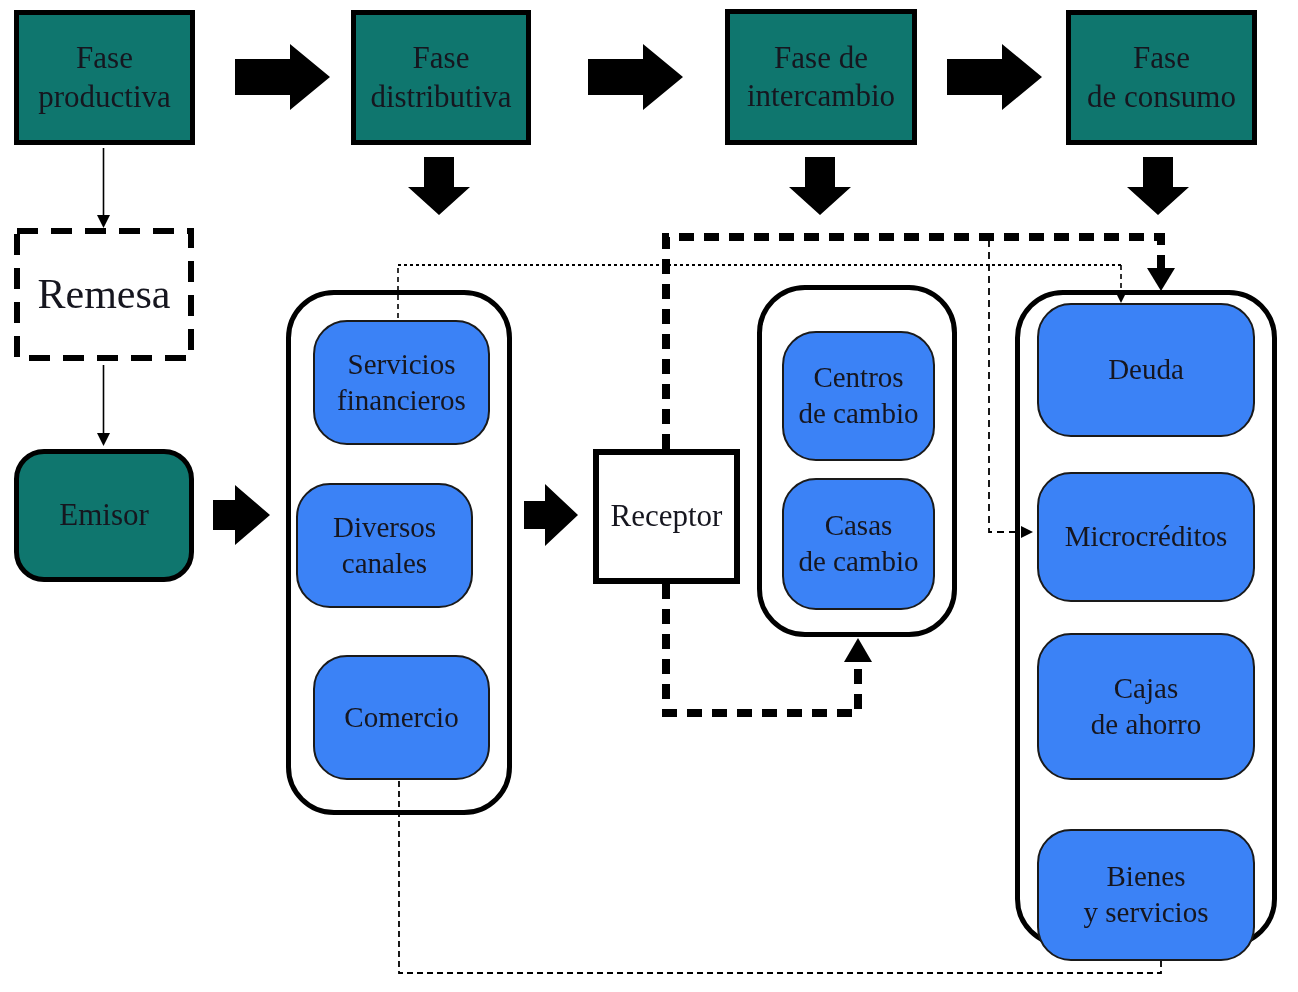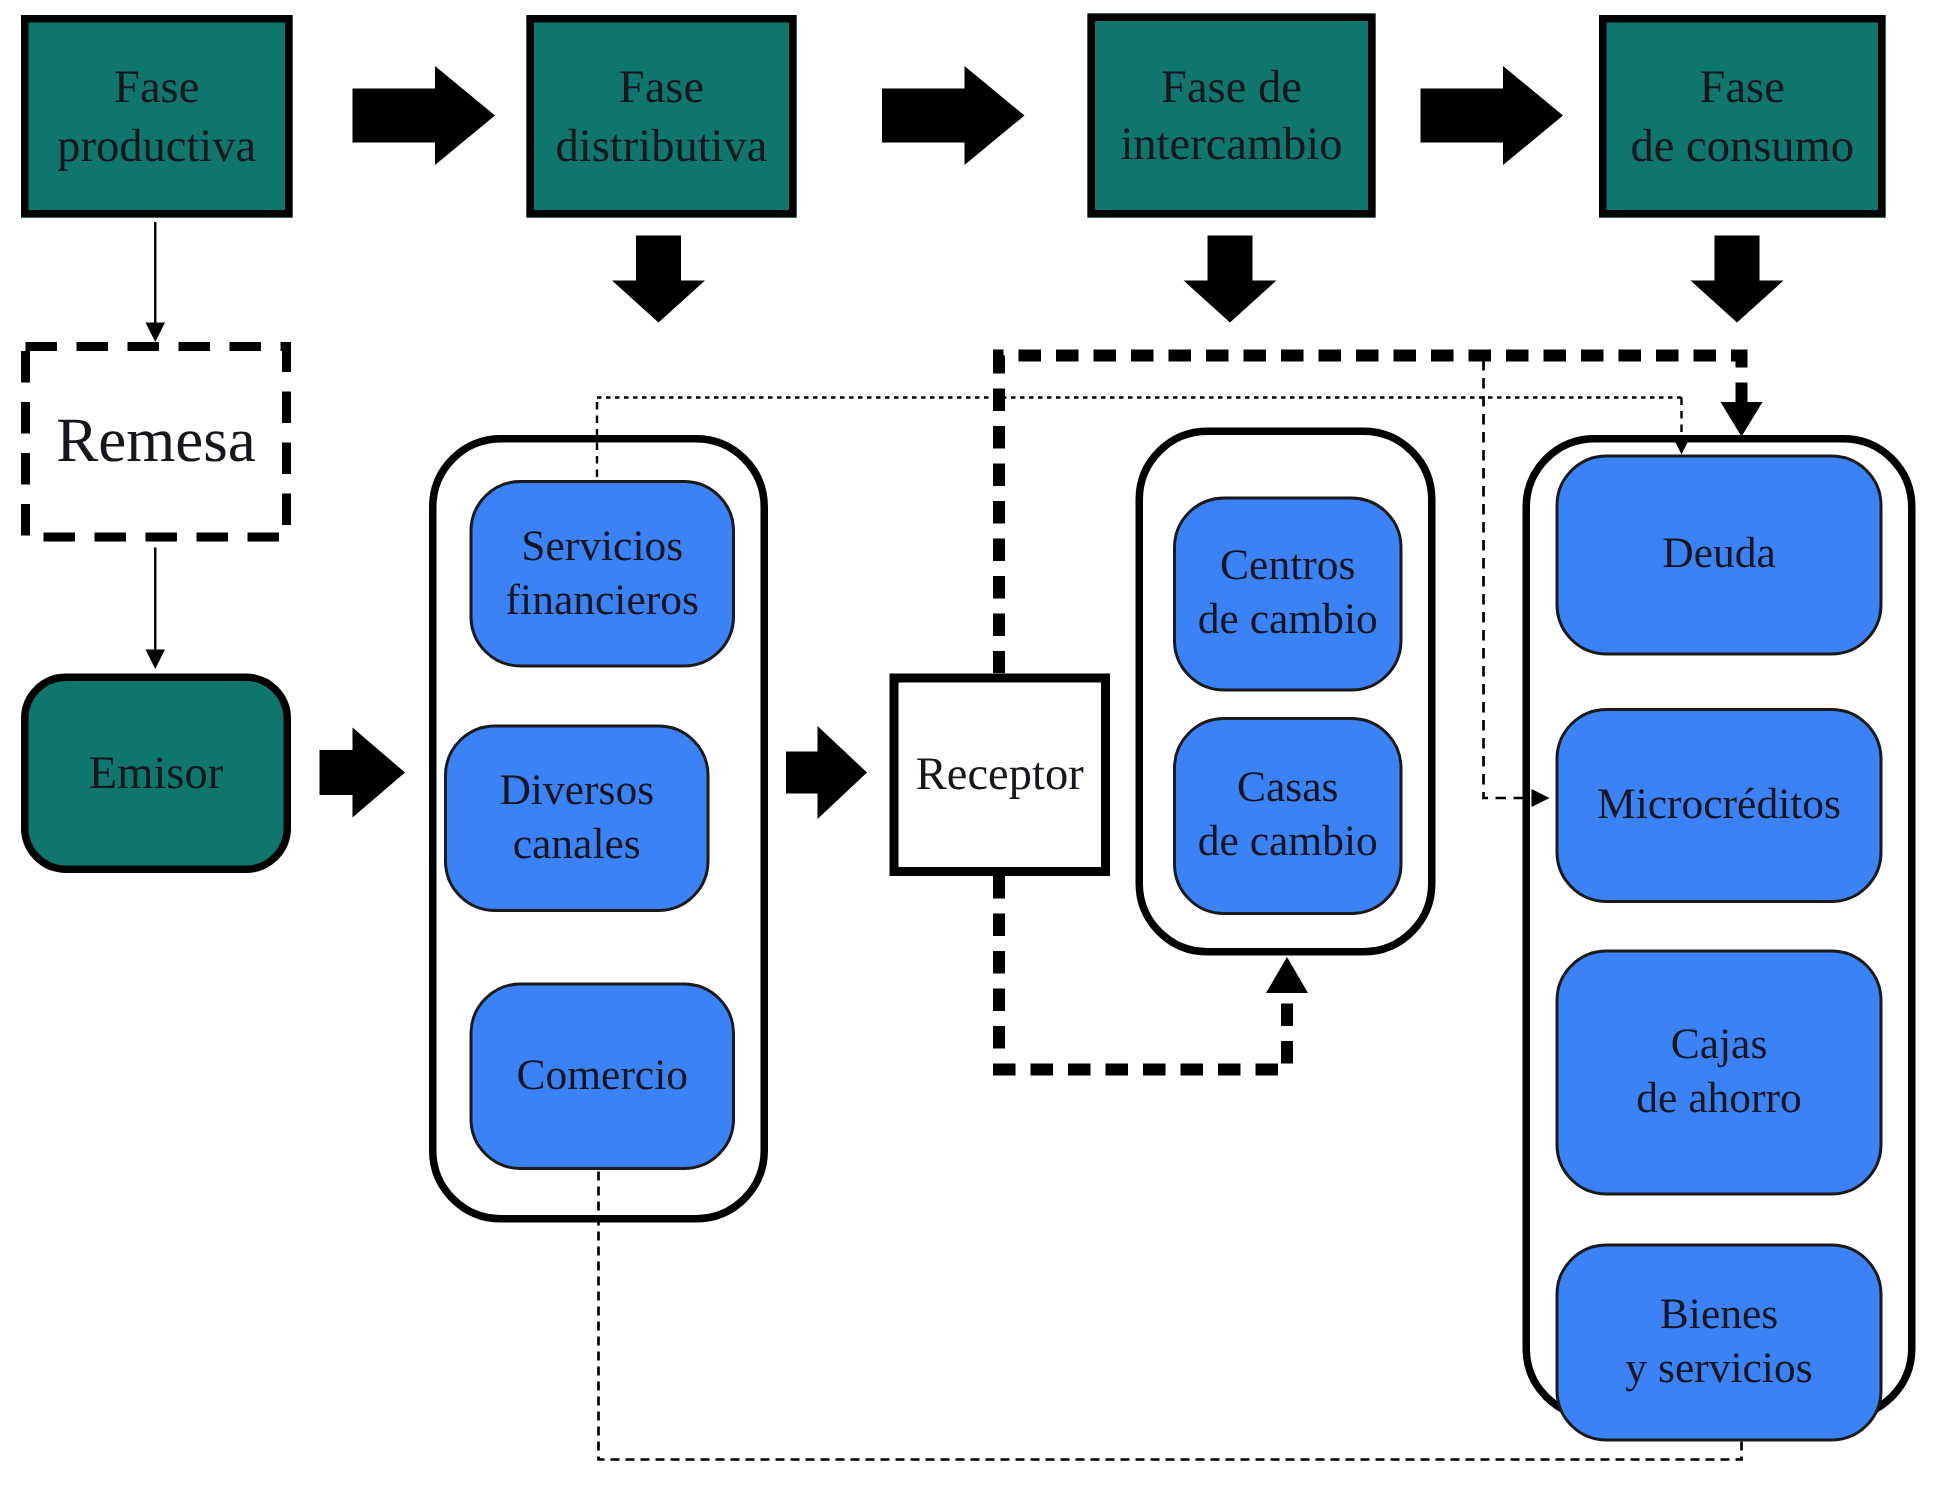--- a/index.html
+++ b/index.html
@@ -131,21 +131,21 @@
     <span>de cambio</span>
   </div>
 
   <div class="node group" style="left:1015px;top:290px;width:262px;height:657px;"></div>
   <div class="node pill" style="left:1037px;top:303px;width:218px;height:134px;">
     <span>Deuda</span>
   </div>
   <div class="node pill" style="left:1037px;top:472px;width:218px;height:130px;">
     <span>Microcréditos</span>
   </div>
-  <div class="node pill" style="left:1037px;top:633px;width:218px;height:164px;">
+  <div class="node pill" style="left:1037px;top:633px;width:218px;height:147px;">
     <span>Cajas</span>
     <span>de ahorro</span>
   </div>
   <div class="node pill" style="left:1037px;top:798px;width:218px;height:132px;margin-top:31px;">
     <span>Bienes</span>
     <span>y servicios</span>
   </div>
 
 </div>
 

